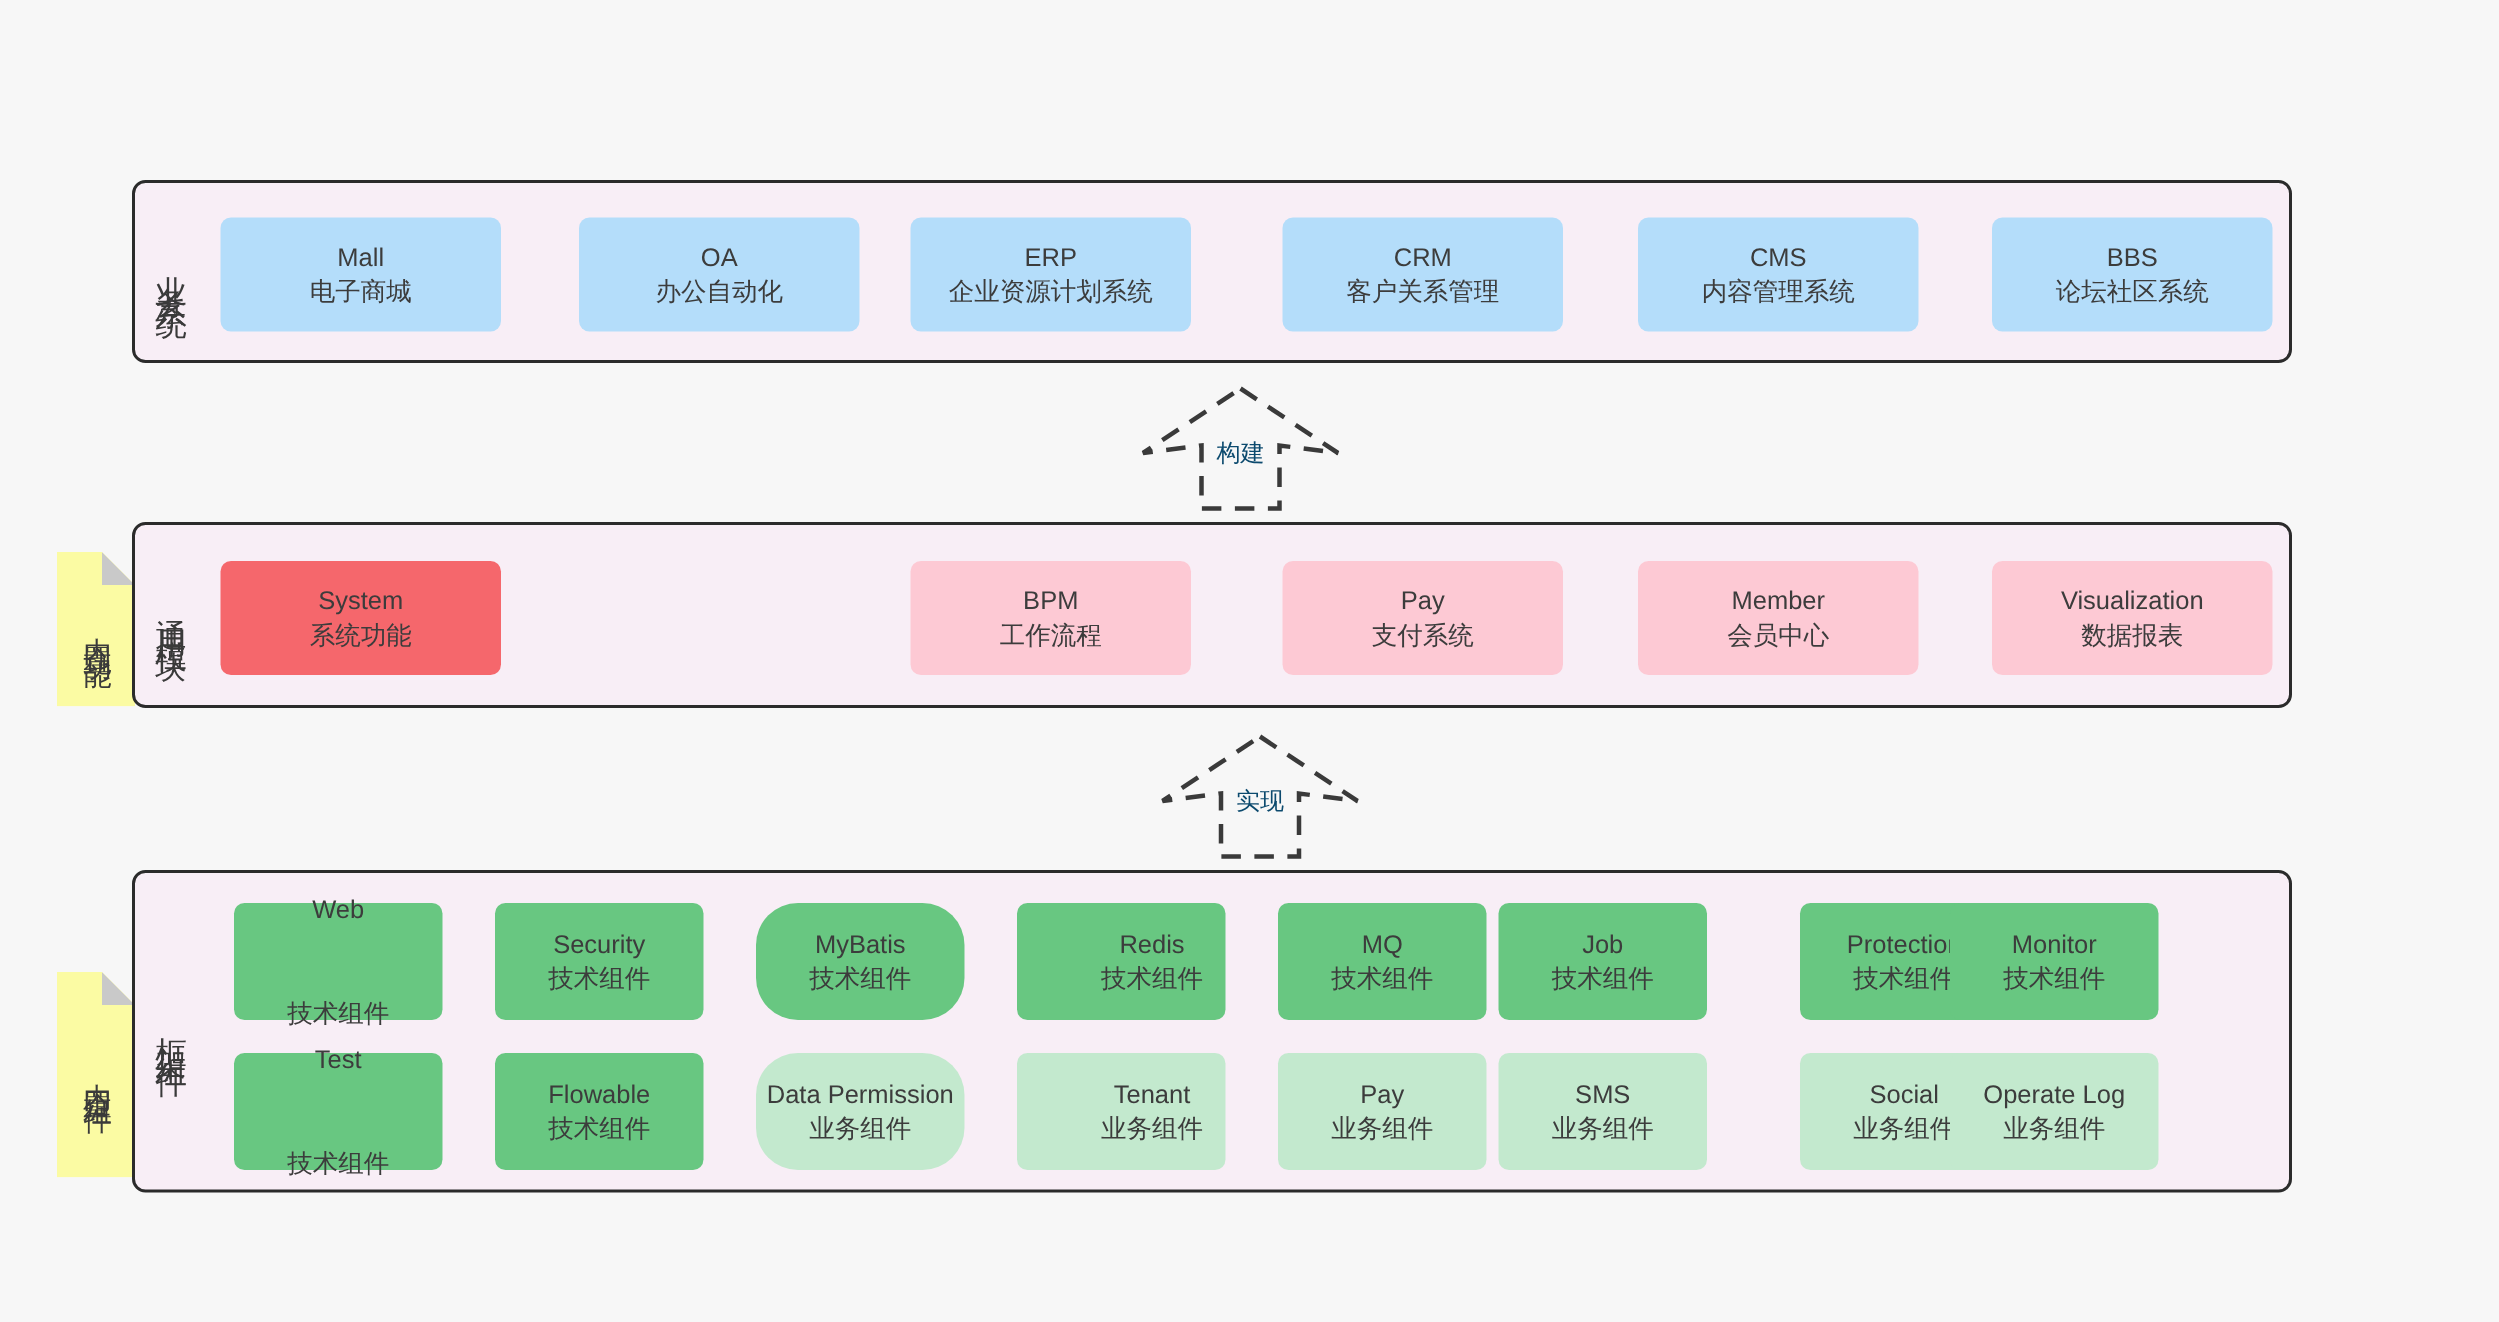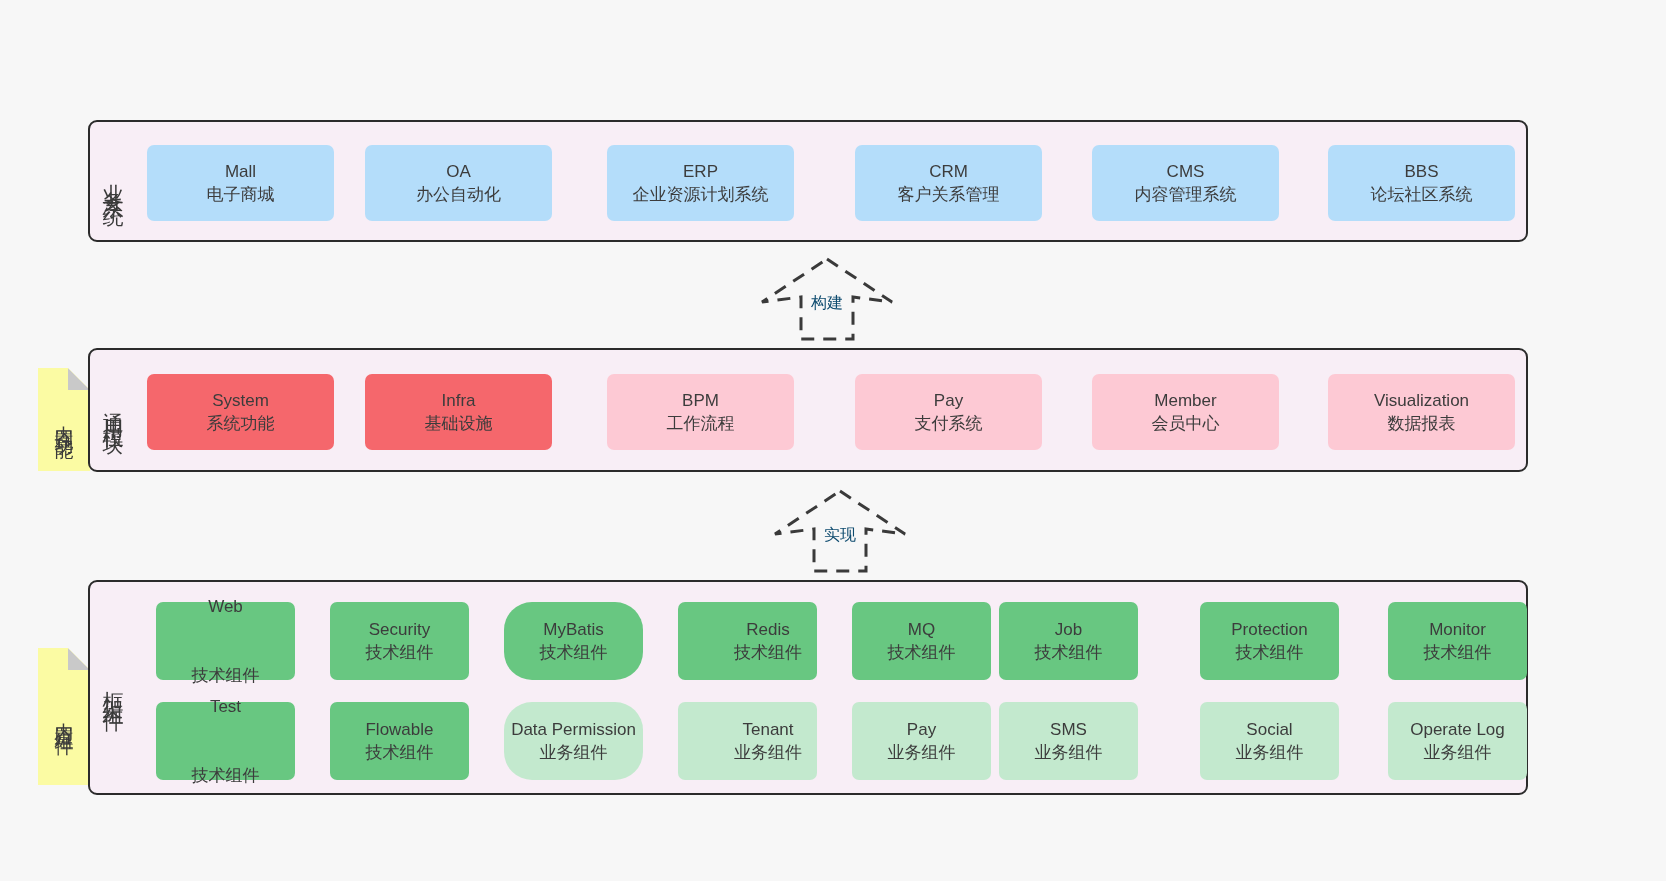--- a/index.html
+++ b/index.html
@@ -63,25 +63,25 @@
   .red   { background: #f5676c; }
   .pink  { background: #fdc9d4; }
   .green { background: #68c781; }
   .lgreen{ background: #c3e9ce; }
 
   
   .panel-1 .w-box { top: 23px; }
   .panel-2 .w-box { top: 24px; }
   .r1 { top: 20px; }
   .r2 { top: 120px; }
-  .cA { left: 57px; }  .cB { left: 275px; } .cC { left: 517px; }
+  .cA { left: 57px; }  .cB { left: 296px; } .cC { left: 517px; }
   .cD { left: 765px; } .cE { left: 1002px; } .cF { left: 1238px; }
   .k1 { left: 66px; gap: 45px; }  .k2 { left: 240px; align-items: center; } .k3 { left: 414px; border-radius: 28px; }
   .k4 { left: 588px; padding-left: 47px; } .k5 { left: 762px; } .k6 { left: 909px; }
-  .k7 { left: 1110px; } .k8 { left: 1298px; }
+  .k7 { left: 1110px; } .k8 { left: 1210px; }
 
   
   .note {
     position: absolute;
     left: 38px;
     width: 52px;
     background: #fbfba3;
     clip-path: polygon(0 0, calc(100% - 22px) 0, 100% 22px, 100% 100%, 0 100%);
     z-index: 1;
     display: flex;
@@ -172,24 +172,20 @@
     <span class="note-text">内置功能</span>
   </div>
 
   <div class="panel panel-2">
     <div class="side-label">通用模块</div>
 
     <div class="box w-box red cA">
       <span>System</span>
       <span>系统功能</span>
     </div>
-    <div class="box w-box red cB">
-      <span>Infra</span>
-      <span>基础设施</span>
-    </div>
     <div class="box w-box pink cC">
       <span>BPM</span>
       <span>工作流程</span>
     </div>
     <div class="box w-box pink cD">
       <span>Pay</span>
       <span>支付系统</span>
     </div>
     <div class="box w-box pink cE">
       <span>Member</span>

